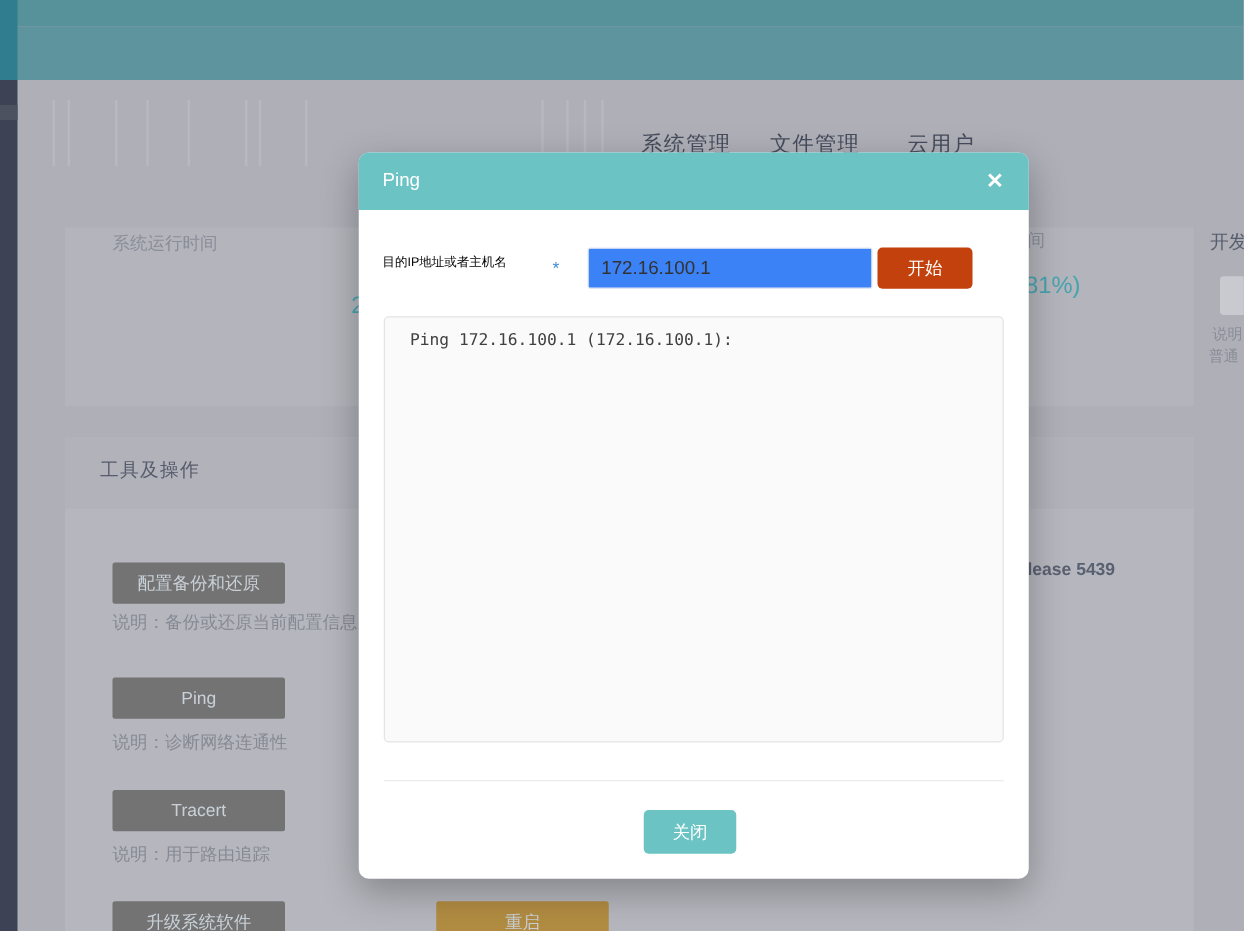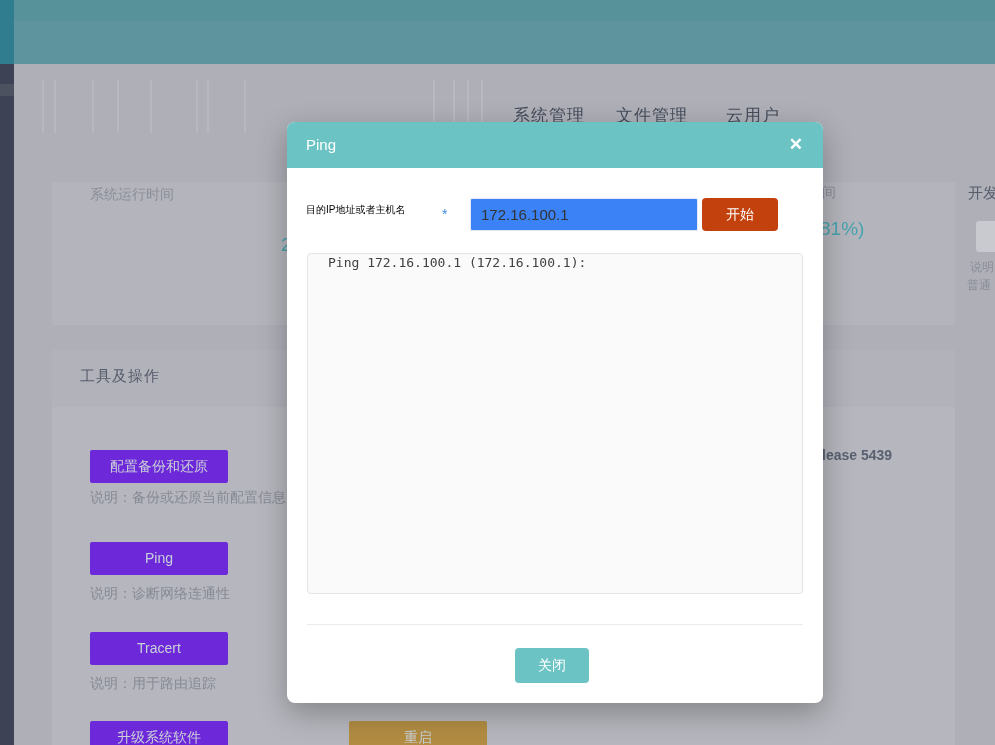--- a/index.html
+++ b/index.html
@@ -25,21 +25,21 @@
   .card2-title { position:absolute; left:28px; top:17px; font-size:15px; color:#565c6b; letter-spacing:1px; }
 
   .dim-label { position:absolute; font-size:14px; color:#8a8e99; white-space:nowrap; }
   .teal-value { position:absolute; font-size:19px; color:#47a3ae; white-space:nowrap; }
   .dark-frag { position:absolute; font-size:14px; color:#596070; white-space:nowrap;font-weight:bold; }
 
   .dev-label { position:absolute; left:968px; top:184px; font-size:15px; color:#565d6c; white-space:nowrap; }
   .dev-box { position:absolute; left:976px; top:221px; width:40px; height:31px; background:#c9cacf; border-radius:3px; }
   .dev-note { position:absolute; font-size:12px; color:#8a8e99; white-space:nowrap; }
 
-  .tool-btn { position:absolute; left:38px; width:138px; height:33px; background:#6d28d9;
+  .tool-btn { position:absolute; left:38px; width:138px; height:33px; background:#737373;
               color:#c9d1d8; font-size:14px; border:none; border-radius:2px; text-align:center;
               line-height:33px; cursor:pointer; }
   .tool-desc { position:absolute; left:38px; font-size:14px; color:#868a95; white-space:nowrap; }
   .restart-btn { position:absolute; left:297px; top:371px; width:138px; height:33px; background:#b18c42;
               color:#c9ced4; font-size:14px; border:none; border-radius:2px; line-height:33px; text-align:center; cursor:pointer; }
 
   
   .modal { position:absolute; left:287px; top:122px; width:536px; height:581px; background:#ffffff;
            border-radius:8px; box-shadow:0 10px 30px rgba(0,0,0,0.28); z-index:10; }
   .modal-head { position:absolute; left:0; top:0; width:536px; height:46px; background:#6bc3c4;
@@ -48,21 +48,21 @@
   .modal-close { position:absolute; right:20px; top:12px; font-size:17px; font-weight:bold; color:#ffffff;
                  cursor:pointer; line-height:22px; }
   .form-label { position:absolute; left:19px; top:81px; font-size:10px; color:#000000; white-space:nowrap; }
   .req-star { position:absolute; left:155px; top:84px; font-size:14px; color:#3e8ddd; }
   .ip-input { position:absolute; left:183px; top:76px; width:228px; height:33px; background:#3b82f6;
               border:1px solid #e2e7f3; border-radius:2px; font-size:15px; color:#333333;
               padding:0 10px; font-family:"Liberation Sans", sans-serif; }
   .start-btn { position:absolute; left:415px; top:76px; width:76px; height:33px; background:#c2410c;
                border:none; border-radius:4px; color:#ffffff; font-size:14px; cursor:pointer; }
   .out-box { position:absolute; left:20px; top:131px; width:496px; height:341px; background:#fafafa;
-             border:1px solid #e4e4e4; border-radius:4px; padding:1px 20px; }
+             border:1px solid #e4e4e4; border-radius:4px; padding:11px 20px; }
   .out-text { font-family:"DejaVu Sans Mono", monospace; font-size:13px; color:#404040; white-space:pre-wrap; }
   .modal-divider { position:absolute; left:20px; top:502px; width:496px; height:1px; background:#ebebeb; }
   .close-btn { position:absolute; left:228px; top:526px; width:74px; height:35px; background:#6bc3c4;
                border:none; border-radius:4px; color:#ffffff; font-size:14px; cursor:pointer; }
 </style>
 </head>
 <body>
 
 <div class="topbar-1"></div>
 <div class="topbar-2"></div>

